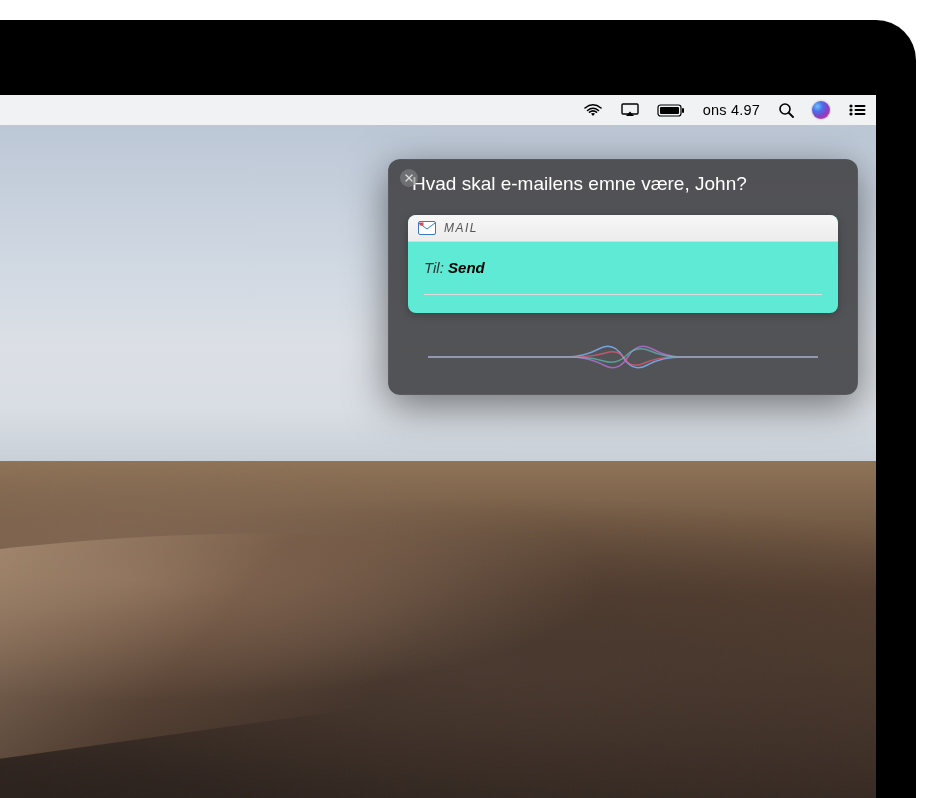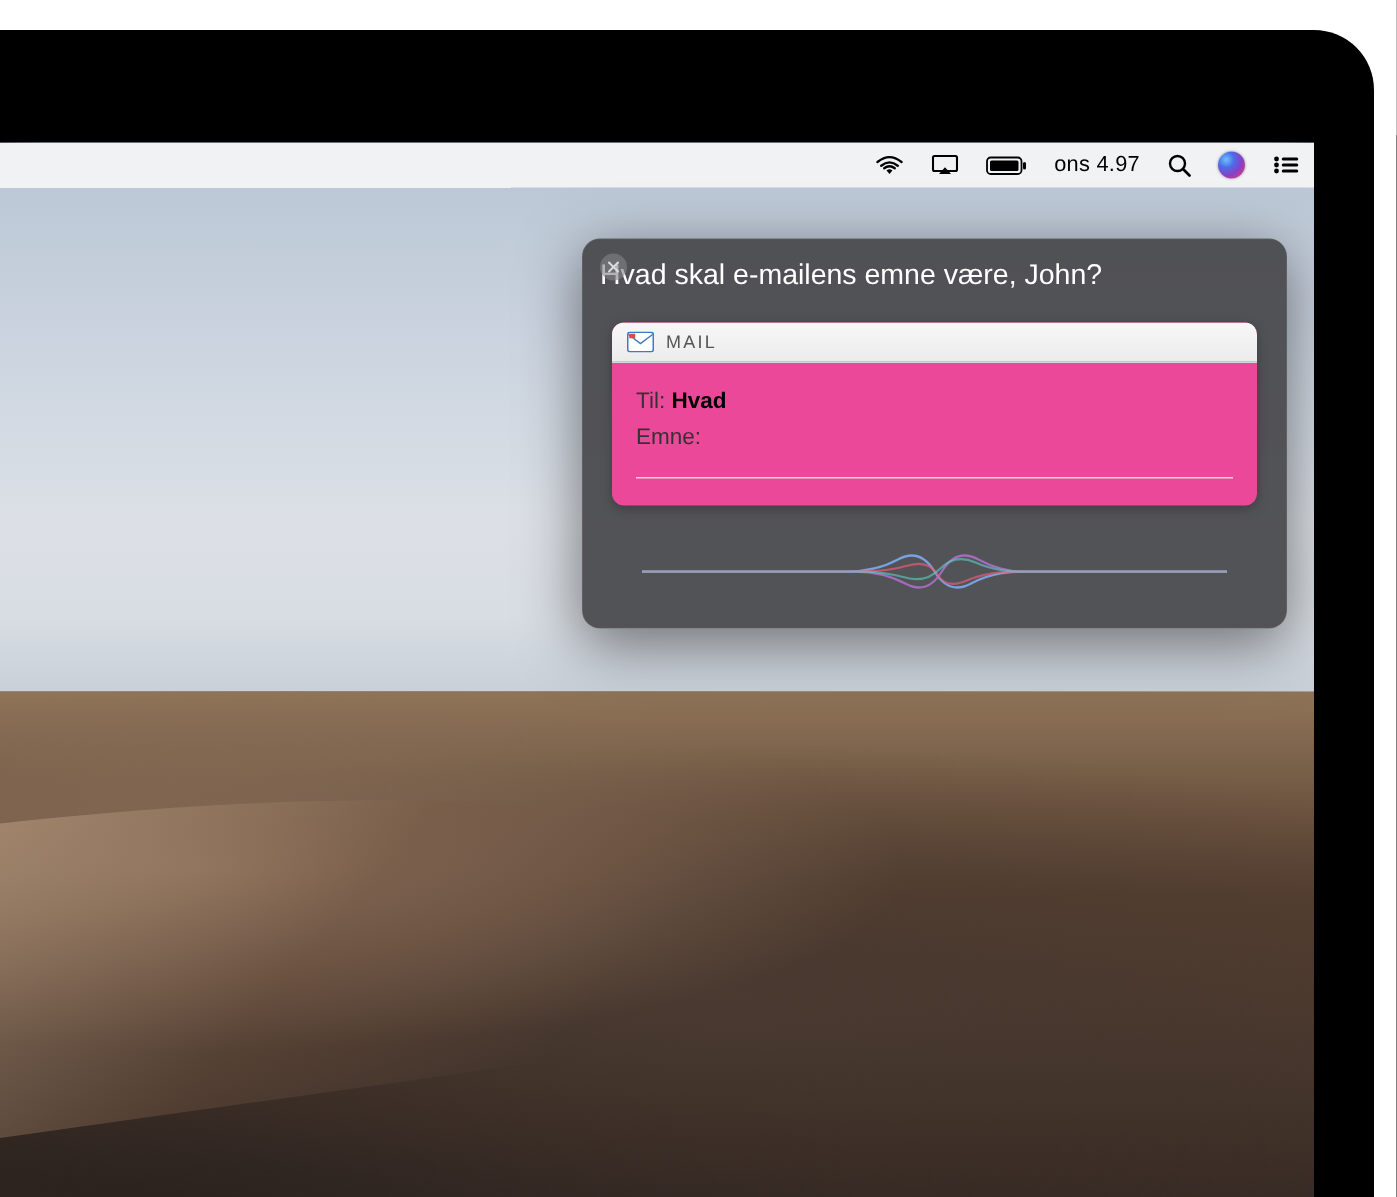--- a/index.html
+++ b/index.html
@@ -181,34 +181,35 @@
 
     .user-prompt {
       margin-top: 42px;
       text-align: center;
       font-size: 16px;
       color: rgba(255, 255, 255, 0.62);
       font-weight: 400;
     }
 
     .siri-response {
-      margin: 14px 24px 0 12px;
+      margin: 14px 24px 0 24px;
       font-size: 19px;
       color: #fff;
       font-weight: 400;
       text-align: left;
     }
 
     .mail-card {
       margin: 20px 20px 0 20px;
-      background: #ec4899;
+      background: #5eead4;
       border-radius: 8px;
       overflow: hidden;
       color: #000;
       box-shadow: 0 2px 8px rgba(0,0,0,0.25);
+      font-style: italic;
     }
 
     .mail-header {
       background: linear-gradient(to bottom, #f7f7f7, #ececec);
       display: flex;
       align-items: center;
       gap: 8px;
       padding: 6px 10px;
       border-bottom: 1px solid #d8d8d8;
     }
@@ -346,25 +347,21 @@
             <rect x="0.5" y="0.5" width="17" height="13" rx="1.5" fill="#fff" stroke="#3a7bc8" stroke-width="1"></rect>
             <path d="M1 2 L9 8 L17 2" stroke="#3a7bc8" stroke-width="1" fill="none"></path>
             <rect x="1.5" y="1.5" width="4" height="3" fill="#d94a4a"></rect>
           </svg>
         </span>
         <span class="mail-title">MAIL</span>
       </div>
       <div class="mail-body">
         <div class="mail-line mail-to">
           <span class="mail-label">Til:</span>
-          <strong>Hvad</strong>
-        </div>
-        <div class="mail-line mail-subject">
-          <span class="mail-label">Emne:</span>
-          <span></span>
+          <strong>Send</strong>
         </div>
         <hr class="mail-divider">
       </div>
     </div>
 
     <div class="waveform">
       <svg viewBox="0 0 400 44" preserveAspectRatio="none">
         <path d="M0 22 L140 22 Q160 22 175 14 Q190 6 200 22 Q210 38 225 30 Q240 22 260 22 L400 22" stroke="#7fb5ff" stroke-width="1.5" fill="none" opacity="0.8"></path>
         <path d="M0 22 L145 22 Q165 22 180 30 Q195 38 205 22 Q215 6 230 14 Q245 22 260 22 L400 22" stroke="#b86fd6" stroke-width="1.5" fill="none" opacity="0.8"></path>
         <path d="M0 22 L150 22 Q168 22 182 18 Q196 14 202 24 Q208 34 222 28 Q236 22 255 22 L400 22" stroke="#e85a7a" stroke-width="1.5" fill="none" opacity="0.7"></path>

